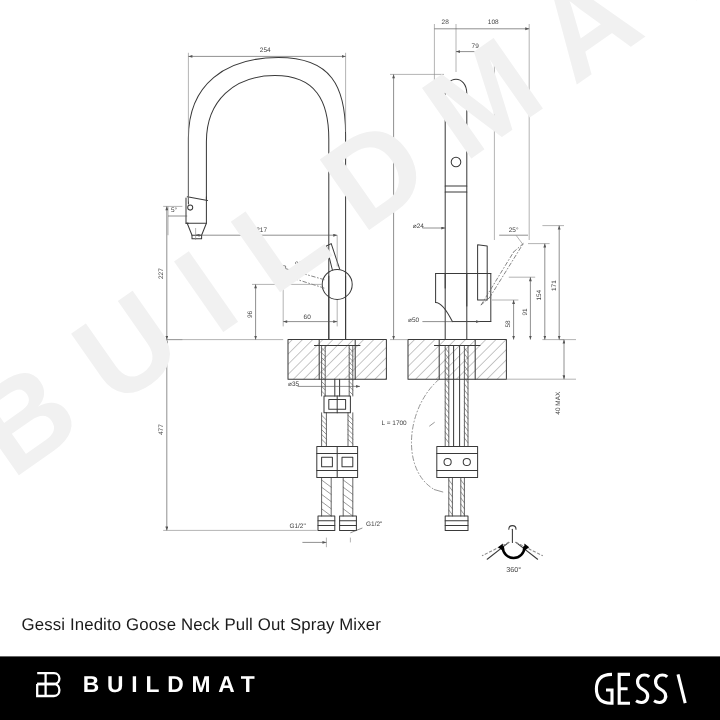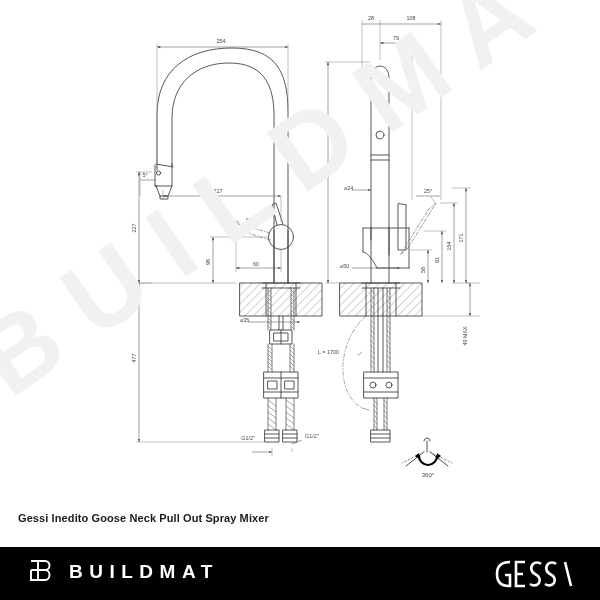--- a/index.html
+++ b/index.html
@@ -23,21 +23,21 @@
   }
   .watermark svg{display:block;}
 
   
   .caption-bar{
     position:absolute;left:0;top:500px;width:600px;height:47px;
     background:#ffffff;
   }
   .caption-text{
     position:absolute;left:18px;top:12px;
-    font-size:11px;font-weight:bold;color:#1b1b1b;
+    font-size:14px;font-weight:normal;color:#1b1b1b;
     letter-spacing:.1px;white-space:nowrap;
   }
 
   
   .footer-bar{
     position:absolute;left:0;top:547px;width:600px;height:53px;
     background:#000000;
     text-align:center;
   }
   .brand-left{

